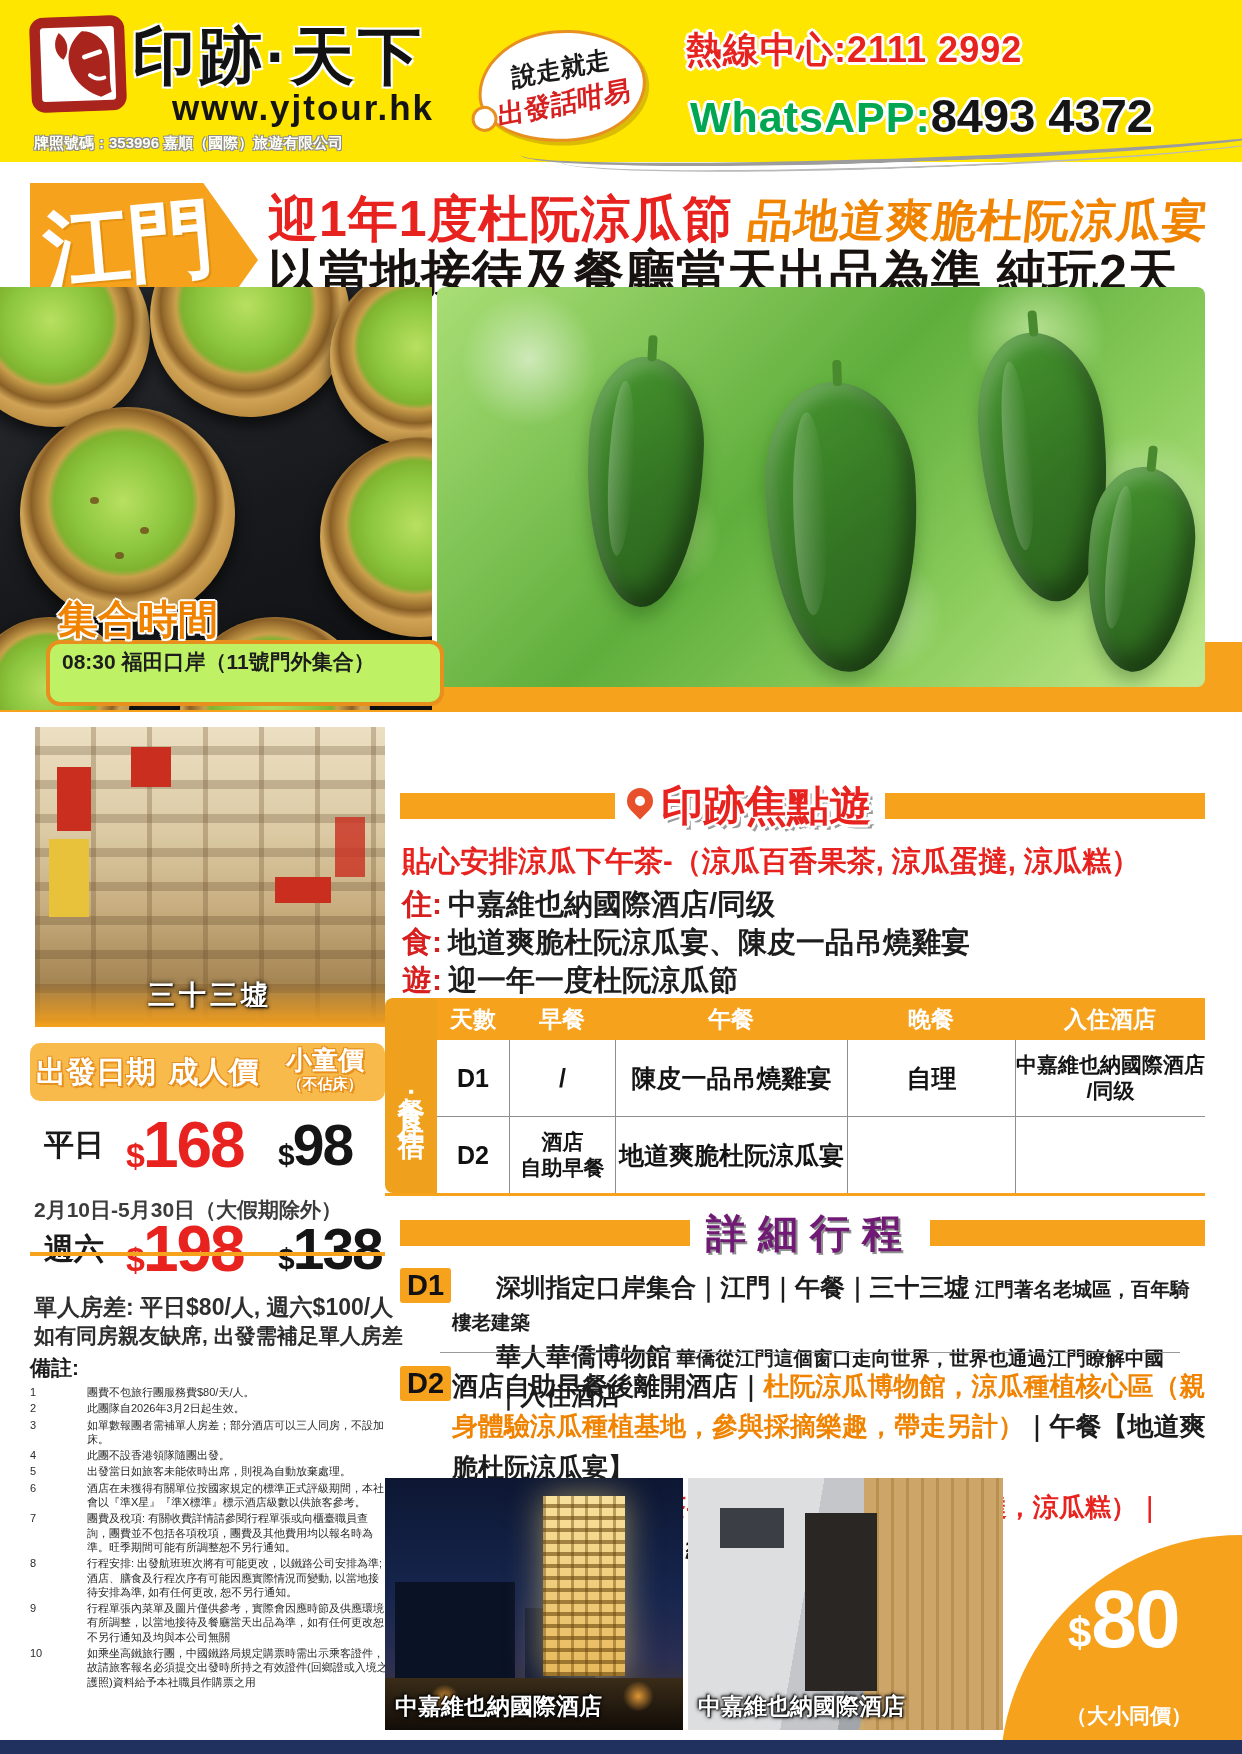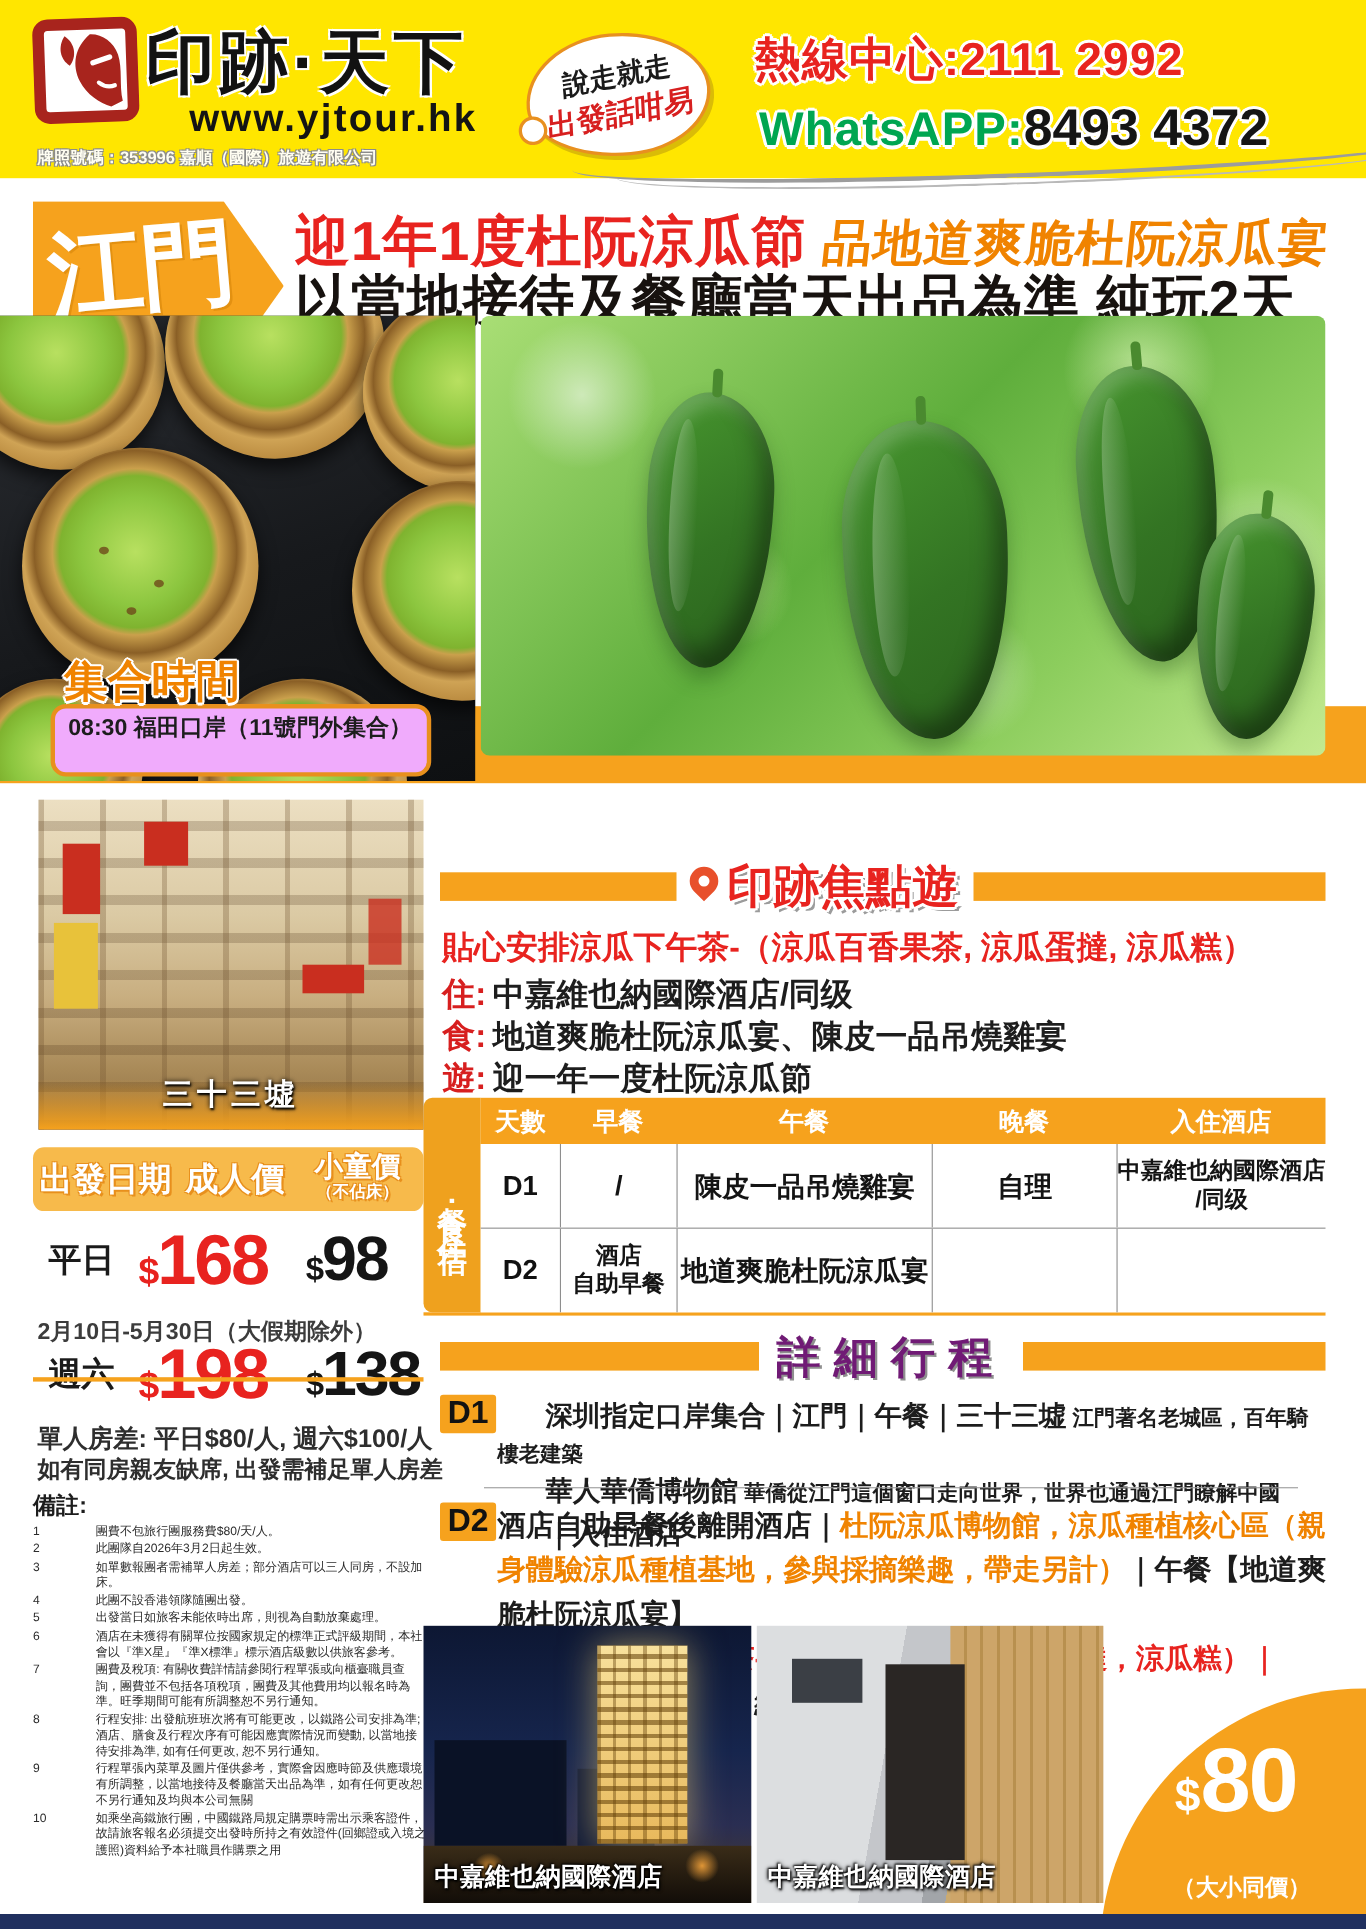--- a/index.html
+++ b/index.html
@@ -20,21 +20,21 @@
   .gray-swoosh { left:520px; top:118px; width:780px; height:44px; border-bottom:4px solid #9c9c9c; border-radius:0 0 100% 100%/0 0 95% 95%; transform:rotate(-2deg); }
   .gray-swoosh2 { left:560px; top:128px; width:720px; height:40px; border-bottom:2px solid #b9b9b9; border-radius:0 0 100% 100%/0 0 95% 95%; transform:rotate(-2deg); }
   .logo-seal { left:30px; top:16px; width:96px; height:96px; transform:rotate(-2deg); }
   .brand-title { left:132px; top:14px; font-size:63px; font-weight:900; color:#121212; letter-spacing:4px; text-shadow:-2px -2px 0 #fff,2px -2px 0 #fff,-2px 2px 0 #fff,2px 2px 0 #fff; }
   .brand-site { left:138px; top:88px; width:330px; text-align:center; font-size:35px; font-weight:800; letter-spacing:2px; color:#141414; }
   .license { left:34px; top:134px; font-size:15px; font-weight:700; color:#fffef2; text-shadow:1px 1px 0 #8c8c8c,-1px -1px 0 #8c8c8c,1px -1px 0 #8c8c8c,-1px 1px 0 #8c8c8c; }
   .bubble { left:478px; top:30px; width:168px; height:112px; background:#fff; border:3px solid #E8901F; border-radius:48% 52% 46% 54%/55% 50% 50% 45%; transform:rotate(-5deg); box-shadow:3px 4px 0 rgba(150,110,20,.35); display:flex; flex-direction:column; align-items:center; justify-content:center; }
   .bubble::after { content:""; position:absolute; left:-12px; bottom:14px; width:20px; height:20px; background:#fff; border:3px solid #E8901F; border-radius:50%; }
   .bubble .l1 { font-size:25px; font-weight:900; color:#1a1a1a; transform:rotate(-6deg) skewX(-6deg); }
   .bubble .l2 { font-size:27px; font-weight:900; color:#D71F1F; transform:rotate(-6deg) skewX(-8deg); }
-  .hotline { left:686px; top:26px; font-size:42px; font-weight:900; color:#E8231F; white-space:nowrap; letter-spacing:1px; }
+  .hotline { left:686px; top:26px; font-size:36px; font-weight:900; color:#E8231F; white-space:nowrap; letter-spacing:1px; }
   .whatsapp { left:690px; top:88px; white-space:nowrap; }
   .whatsapp .wl { font-size:43px; font-weight:900; color:#00A651; letter-spacing:1px; }
   .whatsapp .wn { font-size:47px; font-weight:900; color:#151515; }
 
   
   .dest-badge { left:30px; top:183px; width:228px; height:154px; background:#F6A21D; -webkit-clip-path:polygon(0 0,76% 0,100% 50%,76% 100%,0 100%); clip-path:polygon(0 0,76% 0,100% 50%,76% 100%,0 100%); }
   .dest-text { position:absolute; left:14px; top:4px; font-size:86px; font-weight:900; color:#fff; transform:rotate(-5deg); letter-spacing:-2px; text-shadow:2px 2px 0 rgba(200,120,0,.4); }
   .tour-code { left:50px; top:293px; width:192px; height:40px; background:#fff; border-radius:20px; display:flex; align-items:center; justify-content:center; font-size:26px; font-weight:800; color:#F6A21D; letter-spacing:1px; }
   .headline1 { left:268px; top:186px; white-space:nowrap; }
   .headline1 .h-red { font-size:50px; font-weight:900; color:#E8231F; letter-spacing:1px; }
@@ -57,21 +57,21 @@
       radial-gradient(circle at 92% 55%, rgba(255,255,255,.4), transparent 10%),
       linear-gradient(135deg,#a9de75 0%,#5fae3c 45%,#8ccd5d 72%,#c4ea91 100%); }
   .melon { position:absolute; background:linear-gradient(145deg,#48982f 0%,#337423 55%,#2a611c 100%);
     border-radius:46% 54% 48% 52%/34% 36% 60% 62%;
     box-shadow:inset -10px -14px 22px rgba(0,0,0,.4), inset 8px 10px 16px rgba(255,255,255,.22), 0 10px 18px rgba(30,70,20,.35); }
   .melon::before { content:""; position:absolute; left:50%; top:-22px; width:9px; height:26px; margin-left:-4px; background:#4a8a2f; border-radius:4px; }
   .melon::after { content:""; position:absolute; left:18%; top:10%; width:22%; height:70%; border-radius:50%; background:linear-gradient(90deg,rgba(255,255,255,.25),transparent); }
 
   
   .meet-title { left:58px; top:592px; font-size:40px; font-weight:900; color:#F08300; z-index:5; }
-  .meet-box { left:46px; top:640px; width:346px; height:66px; background:#f0abfc; border:4px solid #E8901D; border-radius:14px; padding:4px 12px; z-index:4; }
+  .meet-box { left:46px; top:640px; width:398px; height:66px; background:#bef264; border:4px solid #E8901D; border-radius:14px; padding:4px 12px; z-index:4; }
   .meet-box .t { font-size:21px; font-weight:800; color:#1d1d1d; line-height:28px; white-space:nowrap; }
 
   
   .photo-street { left:35px; top:727px; width:350px; height:300px; overflow:hidden;
     background:
       repeating-linear-gradient(90deg, rgba(110,80,45,.30) 0 5px, rgba(0,0,0,0) 5px 56px),
       repeating-linear-gradient(0deg, rgba(70,45,20,.22) 0 9px, rgba(0,0,0,0) 9px 34px),
       linear-gradient(180deg,#ecdfc2 0%,#dbcaa4 35%,#c8ae80 60%,#a98a58 82%,#8a6a40 100%); }
   .photo-street::after { content:""; position:absolute; left:0; bottom:0; width:100%; height:46px; background:linear-gradient(rgba(246,162,29,0),#F6A21D); }
   .street-caption { position:absolute; left:0; bottom:14px; width:100%; text-align:center; font-size:27px; font-weight:800; color:#fff; letter-spacing:4px; text-shadow:0 0 5px #000,1px 1px 2px #000; z-index:2; }

